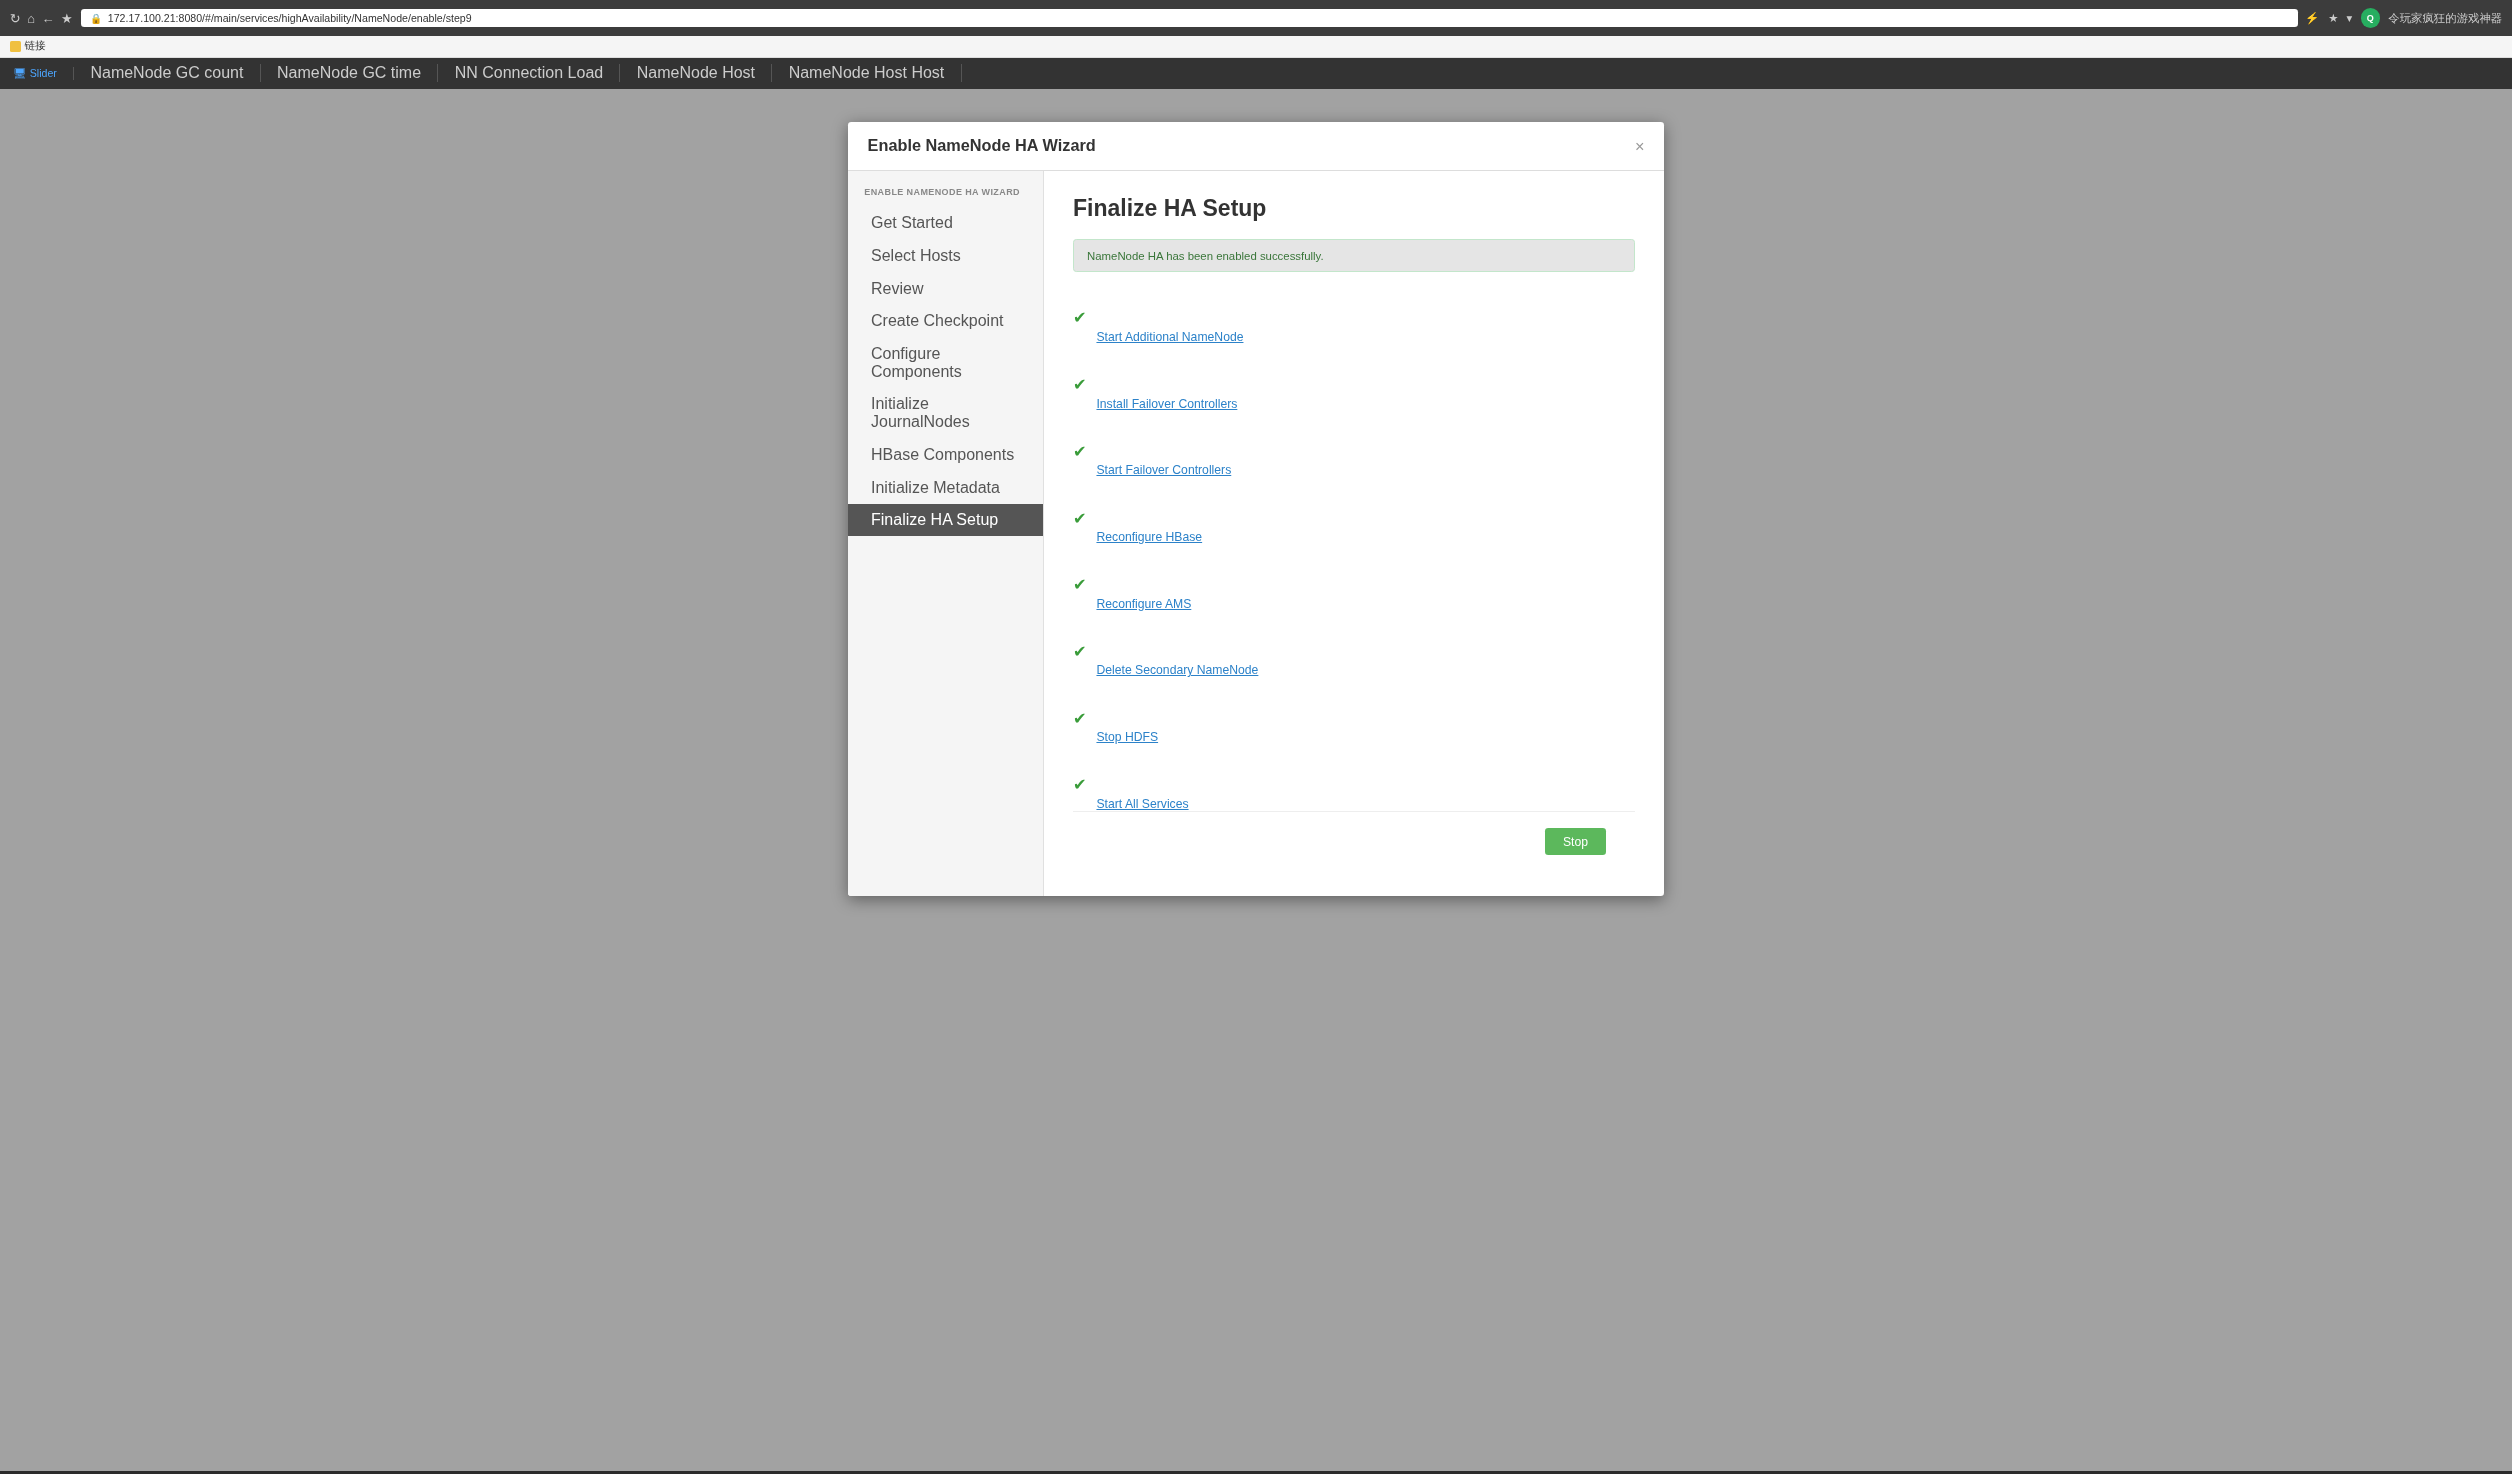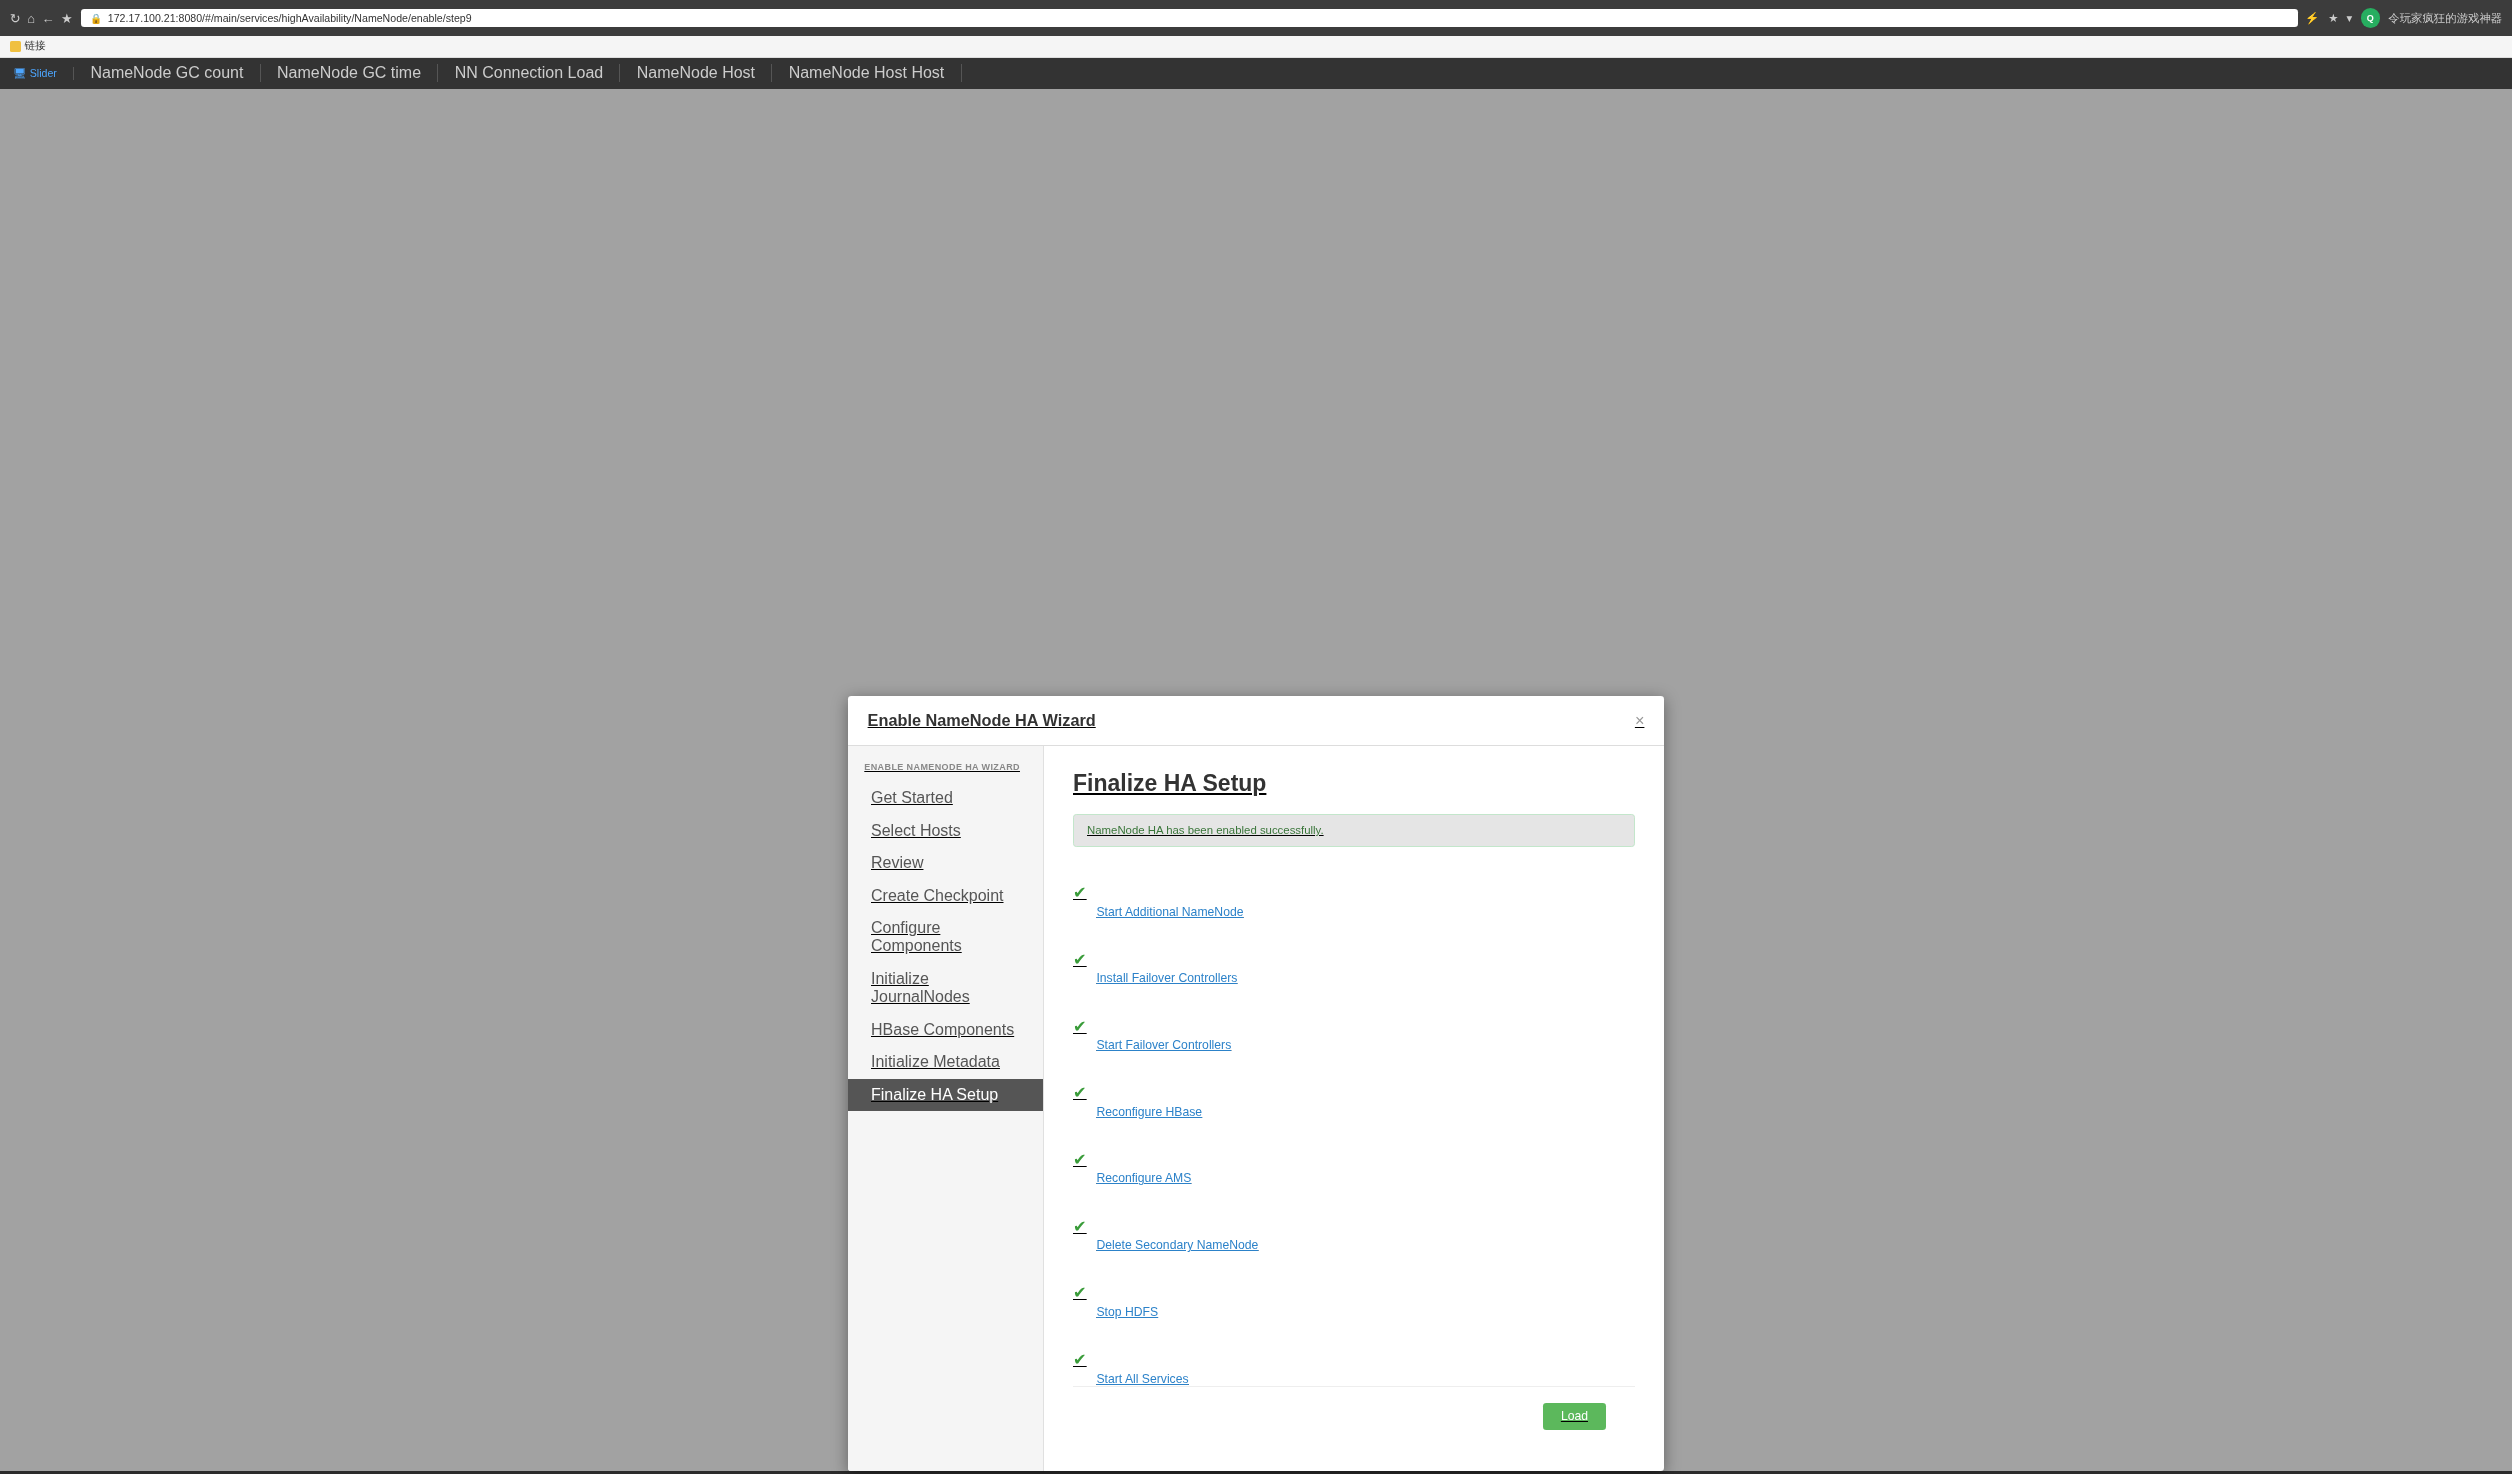--- a/index.html
+++ b/index.html
@@ -83,24 +83,23 @@
       min-height: calc(100vh - 36px - 23px - 33px);
       position: relative;
     }
 
     
     .modal-overlay {
       background: rgba(0,0,0,0.3);
       position: absolute;
       top: 0; left: 0; right: 0; bottom: 0;
       display: flex;
-      align-items: flex-end;
+      align-items: flex-start;
       justify-content: center;
       padding-top: 33px;
-      text-decoration: underline;
     }
 
     
     .modal {
       background: #fff;
       border-radius: 3.3px;
       width: 90%;
       max-width: 816px;
       box-shadow: 0 3.3px 16.3px rgba(0,0,0,0.4);
       overflow: hidden;
@@ -350,21 +349,21 @@
               <span class="checkmark">✔</span>
               <span class="step-link">Stop HDFS</span>
             </li>
             <li class="step-item">
               <span class="checkmark">✔</span>
               <span class="step-link">Start All Services</span>
             </li>
           </ul>
 
           <div class="wizard-footer">
-            <button class="btn-done">Load</button>
+            <button class="btn-done">Stop</button>
           </div>
         </div>
 
       </div>
     </div>
   </div>
 </div>
 
 
 </body></html>

